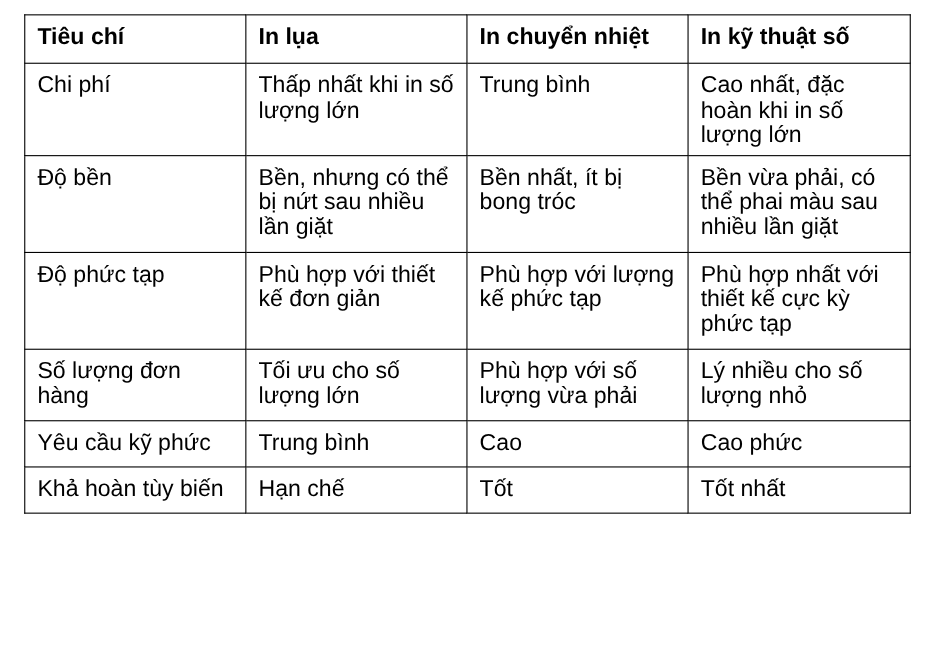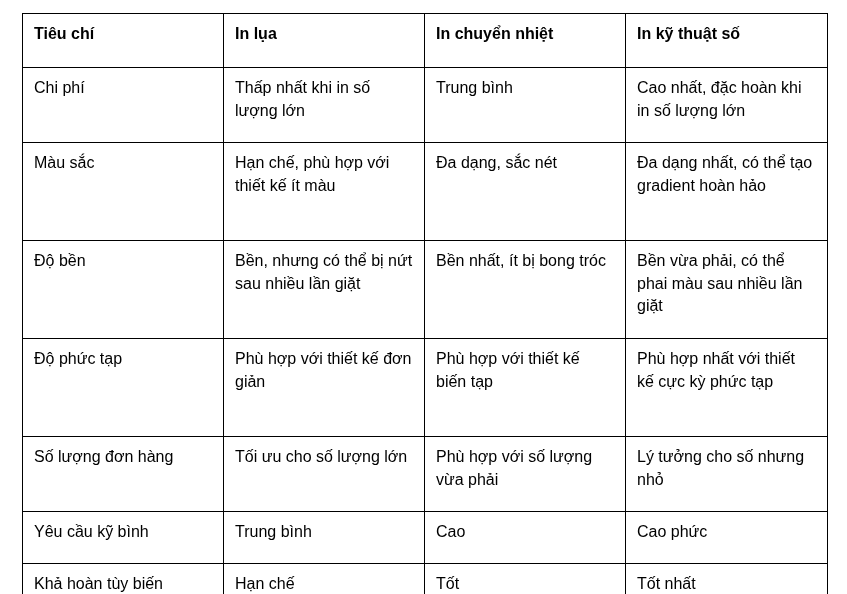--- a/index.html
+++ b/index.html
@@ -19,22 +19,22 @@
       left: 22px;
       top: 13px;
       border-collapse: collapse;
       table-layout: fixed;
       width: 805px;
     }
     table.cmp td, table.cmp th {
       border: 1px solid #000000;
       vertical-align: top;
       text-align: left;
-      padding: 9px 11px 16px 11px;
-      font-size: 16px;
+      padding: 9px 11px 6px 11px;
+      font-size: 21px;
       line-height: 22.5px;
       font-weight: normal;
     }
     table.cmp th { font-weight: bold; }
     table.cmp td.crit { font-weight: normal; }
     col.c1 { width: 201px; }
     col.c2 { width: 201px; }
     col.c3 { width: 201px; }
     col.c4 { width: 202px; }
     tr.h-header > * { height: 28px; }
@@ -59,45 +59,39 @@
     <th>In chuyển nhiệt</th>
     <th>In kỹ thuật số</th>
   </tr>
   <tr class="h2">
     <td class="crit">Chi phí</td>
     <td>Thấp nhất khi in số lượng lớn</td>
     <td>Trung bình</td>
     <td>Cao nhất, đặc hoàn khi in số lượng lớn</td>
   </tr>
   <tr class="h3">
-    <td class="crit">Màu sắc</td>
-    <td>Hạn chế, phù hợp với thiết kế ít màu</td>
-    <td>Đa dạng, sắc nét</td>
-    <td>Đa dạng nhất, có thể tạo gradient hoàn hảo</td>
-  </tr>
-  <tr class="h3">
     <td class="crit">Độ bền</td>
     <td>Bền, nhưng có thể bị nứt sau nhiều lần giặt</td>
     <td>Bền nhất, ít bị bong tróc</td>
     <td>Bền vừa phải, có thể phai màu sau nhiều lần giặt</td>
   </tr>
   <tr class="h3">
     <td class="crit">Độ phức tạp</td>
     <td>Phù hợp với thiết kế đơn giản</td>
-    <td>Phù hợp với thiết kế biến tạp</td>
+    <td>Phù hợp với lượng kế phức tạp</td>
     <td>Phù hợp nhất với thiết kế cực kỳ phức tạp</td>
   </tr>
   <tr class="h2">
     <td class="crit">Số lượng đơn hàng</td>
     <td>Tối ưu cho số lượng lớn</td>
     <td>Phù hợp với số lượng vừa phải</td>
-    <td>Lý tưởng cho số nhưng nhỏ</td>
+    <td>Lý nhiều cho số lượng nhỏ</td>
   </tr>
   <tr class="h1">
-    <td class="crit">Yêu cầu kỹ bình</td>
+    <td class="crit">Yêu cầu kỹ phức</td>
     <td>Trung bình</td>
     <td>Cao</td>
     <td>Cao phức</td>
   </tr>
   <tr class="h1">
     <td class="crit">Khả hoàn tùy biến</td>
     <td>Hạn chế</td>
     <td>Tốt</td>
     <td>Tốt nhất</td>
   </tr>

